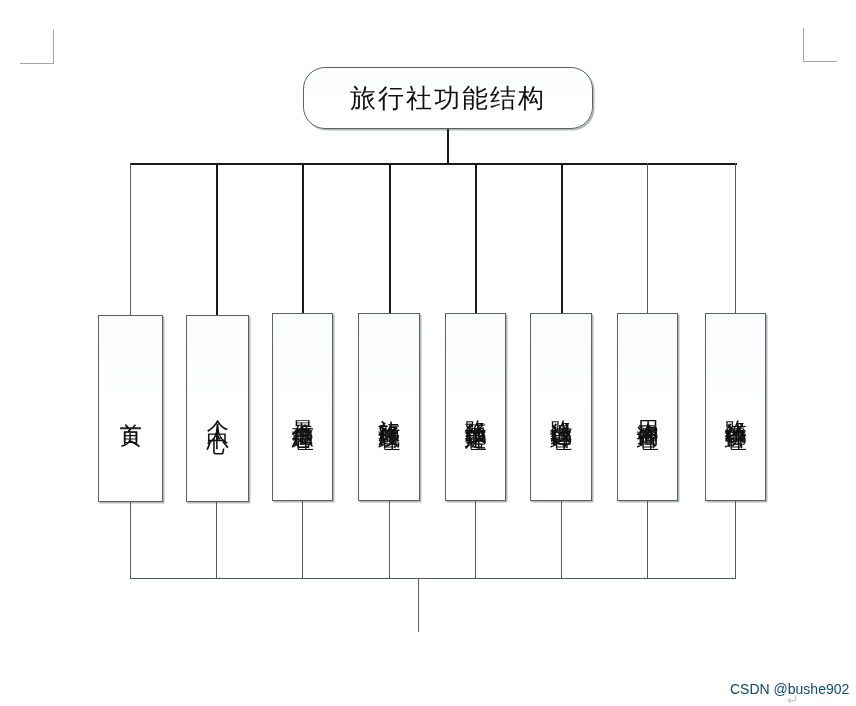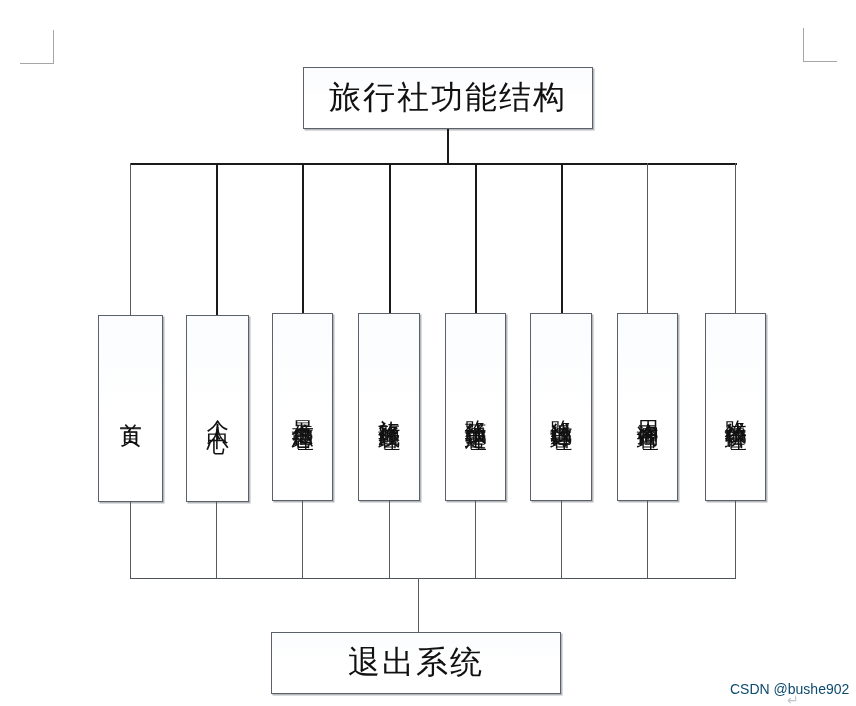--- a/index.html
+++ b/index.html
@@ -63,22 +63,23 @@
     box-sizing: border-box;
     border: 1px solid #5b616b;
     background: linear-gradient(180deg, #fbfcfe 0%, #ffffff 55%, #ffffff 100%);
     box-shadow: 1.5px 1.5px 0 0 rgba(120,124,130,0.55);
     display: flex;
     align-items: center;
     justify-content: center;
     color: #111111;
   }
   .node-wide {
-    font-size: 32px;
+    font-size: 26px;
     letter-spacing: 2px;
+    border-radius: 22px;
   }
   .node-vert {
     writing-mode: vertical-rl;
     text-orientation: upright;
     font-size: 22px;
     line-height: 1.12;
     letter-spacing: 2px;
     padding-top: 2px;
   }
   .node-vert.short {
@@ -163,20 +164,17 @@
   <div class="line-v thin" style="left:389px; top:500px; height:79px;"></div>
   <div class="line-v thin" style="left:475px; top:500px; height:79px;"></div>
   <div class="line-v thin" style="left:561px; top:500px; height:79px;"></div>
   <div class="line-v thin" style="left:647px; top:500px; height:79px;"></div>
   <div class="line-v thin" style="left:735px; top:500px; height:79px;"></div>
 
   <div class="line-h thin" style="left:130px; top:578px; width:606px;"></div>
 
   <div class="line-v thin" style="left:418px; top:578px; height:54px;"></div>
 
-  <div class="node node-wide" style="left:271px; top:632px; width:290px; height:62px;">
-    <span>退出系统</span>
-  </div>
 
   <div class="watermark" style="left:730px; top:681px;">CSDN @bushe902</div>
   <div class="pilcrow" style="left:787px; top:692px;">↵</div>
 
 </div>
 
 </body></html>

